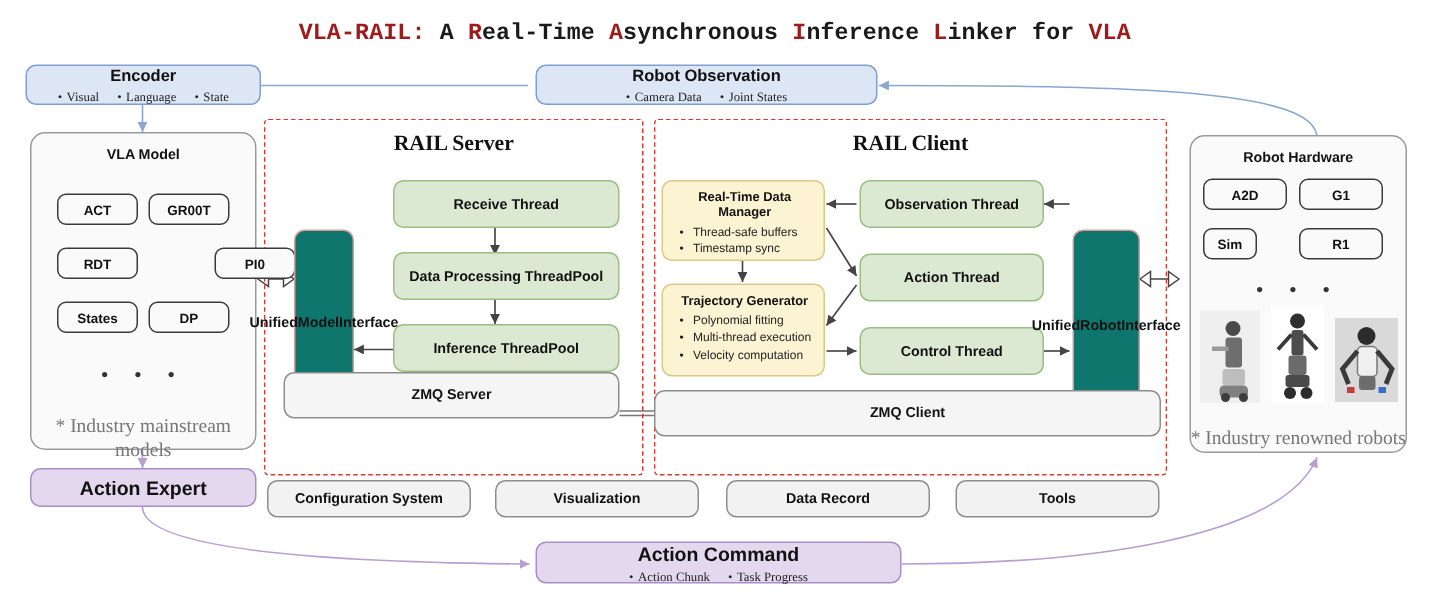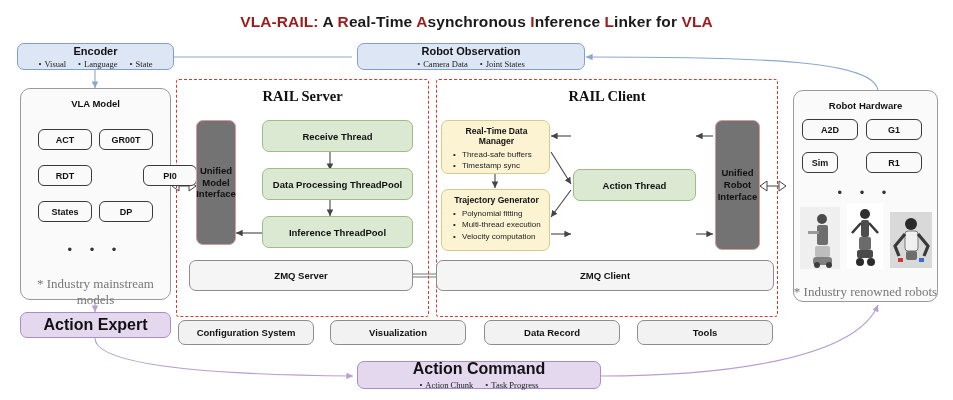--- a/index.html
+++ b/index.html
@@ -8,39 +8,39 @@
     background:#ffffff;
     font-family:"Liberation Sans",sans-serif;
     -webkit-font-smoothing:antialiased;
   }
   .stage{position:absolute;left:0;top:0;width:953px;height:400px;}
   svg.wires{position:absolute;left:0;top:0;width:953px;height:400px;pointer-events:none;}
 
   
   .title{
     position:absolute;left:0;top:13px;width:953px;text-align:center;
-    font-family:Liberation Sans, sans-serif;
+    font-family:Liberation Mono, monospace;
     font-size:15.5px;font-weight:bold;color:#1a1a1a;letter-spacing:.1px;
   }
   .title .r{color:#9e1b1b;}
 
   
   .box{position:absolute;box-sizing:border-box;display:flex;flex-direction:column;
        align-items:center;justify-content:center;border-radius:7px;}
   .bhead{font-weight:bold;color:#111;}
   .blist{display:flex;gap:12px;margin-top:2px;font-family:"Liberation Serif",serif;
          font-size:8.5px;color:#222;}
   .blist span::before{content:"\2022";margin-right:3px;}
 
   
   .blue{background:#dde6f5;border:1px solid #7e9fd0;}
   .blue .bhead{font-size:11px;}
   
   .purple{background:#e3d8ee;border:1px solid #ab8dc6;}
-  .purple .bhead{font-size:16px;}
+  .purple .bhead{font-size:13px;}
 
   
   .panel{position:absolute;box-sizing:border-box;background:#fafafa;
          border:1px solid #9a9a9a;border-radius:10px;}
   .panel-title{position:absolute;left:0;width:100%;text-align:center;
                font-size:9.5px;font-weight:bold;color:#111;}
   .chip{position:absolute;box-sizing:border-box;background:#fafafa;
         border:1px solid #3a3a3a;border-radius:6px;
         display:flex;align-items:center;justify-content:center;
         font-size:9px;font-weight:bold;color:#111;}
@@ -52,23 +52,23 @@
   
   .dashed{position:absolute;box-sizing:border-box;border:1.6px dashed #d63a2f;border-radius:3px;}
   .sect-title{position:absolute;text-align:center;font-family:"Liberation Serif",serif;
               font-size:14.5px;font-weight:bold;color:#111;}
 
   
   .green{position:absolute;box-sizing:border-box;background:#dbe8d2;border:1px solid #9bbd86;
          border-radius:7px;display:flex;align-items:center;justify-content:center;
          font-size:9.5px;font-weight:bold;color:#111;}
   
-  .pink{position:absolute;box-sizing:border-box;background:#737373;border:1px solid #d99a9a;
-        border-radius:7px;display:flex;flex-direction:column;align-items:center;
-        justify-content:center;font-size:9.5px;font-weight:bold;color:#111;line-height:1.25;}
+  .pink{position:absolute;box-sizing:border-box;background:#0f766e;border:1px solid #d99a9a;
+        border-radius:7px;display:flex;flex-direction:row;align-items:center;
+        justify-content:center;font-size:9.5px;font-weight:bold;color:#111;line-height:1.25;margin-top:33px;}
   
   .zmq{position:absolute;box-sizing:border-box;background:#f5f5f5;border:1px solid #8d8d8d;
        border-radius:7px;display:flex;align-items:center;justify-content:center;
        font-size:9.5px;font-weight:bold;color:#111;}
   
   .yellow{position:absolute;box-sizing:border-box;background:#fcf3d2;border:1px solid #d9c98a;
           border-radius:7px;padding:5px 6px 5px 8px;}
   .yellow .yh{font-size:8.6px;font-weight:bold;color:#111;text-align:center;margin-bottom:3px;}
   .yellow ul{margin:0;padding-left:12px;list-style:none;}
   .yellow li{font-size:8px;color:#222;line-height:1.42;position:relative;}
@@ -194,40 +194,42 @@
   <div class="pink" style="left:196px;top:120px;width:40px;height:125px;">
     <span>Unified</span>
     <span>Model</span>
     <span>Interface</span>
   </div>
 
   <div class="green" style="left:262px;top:120px;width:151px;height:32px;">Receive Thread</div>
   <div class="green" style="left:262px;top:168px;width:151px;height:32px;">Data Processing ThreadPool</div>
   <div class="green" style="left:262px;top:216px;width:151px;height:32px;">Inference ThreadPool</div>
 
-  <div class="zmq" style="left:189px;top:260px;width:224px;height:31px;">ZMQ Server</div>
+  <div class="zmq" style="left:189px;top:248px;width:224px;height:31px;">ZMQ Server</div>
 
   <div class="yellow" style="left:441px;top:120px;width:109px;height:54px;">
     <div class="yh">Real-Time Data Manager</div>
     <ul>
       <li>Thread-safe buffers</li>
       <li>Timestamp sync</li>
     </ul>
   </div>
 
   <div class="yellow" style="left:441px;top:189px;width:109px;height:62px;">
     <div class="yh">Trajectory Generator</div>
     <ul>
       <li>Polynomial fitting</li>
       <li>Multi-thread execution</li>
       <li>Velocity computation</li>
     </ul>
   </div>
 
+  <div class="green" style="left:573px;top:120px;width:123px;height:32px;">Observation Thread</div>
   <div class="green" style="left:573px;top:169px;width:123px;height:32px;">Action Thread</div>
+  <div class="green" style="left:573px;top:218px;width:123px;height:32px;">Control Thread</div>
 
   <div class="pink" style="left:715px;top:120px;width:45px;height:130px;">
     <span>Unified</span>
     <span>Robot</span>
     <span>Interface</span>
   </div>
 
   <div class="zmq" style="left:436px;top:260px;width:338px;height:31px;">ZMQ Client</div>
 
   <div class="panel" style="left:793px;top:90px;width:145px;height:212px;"></div>

